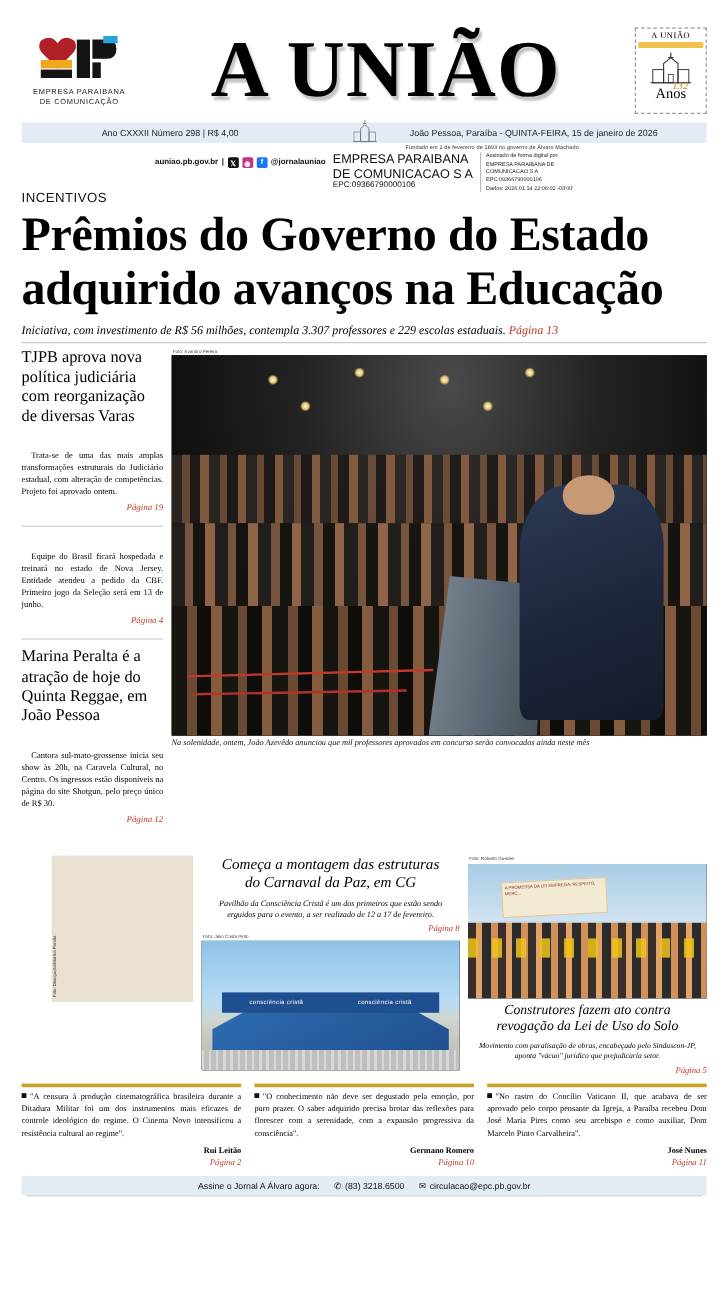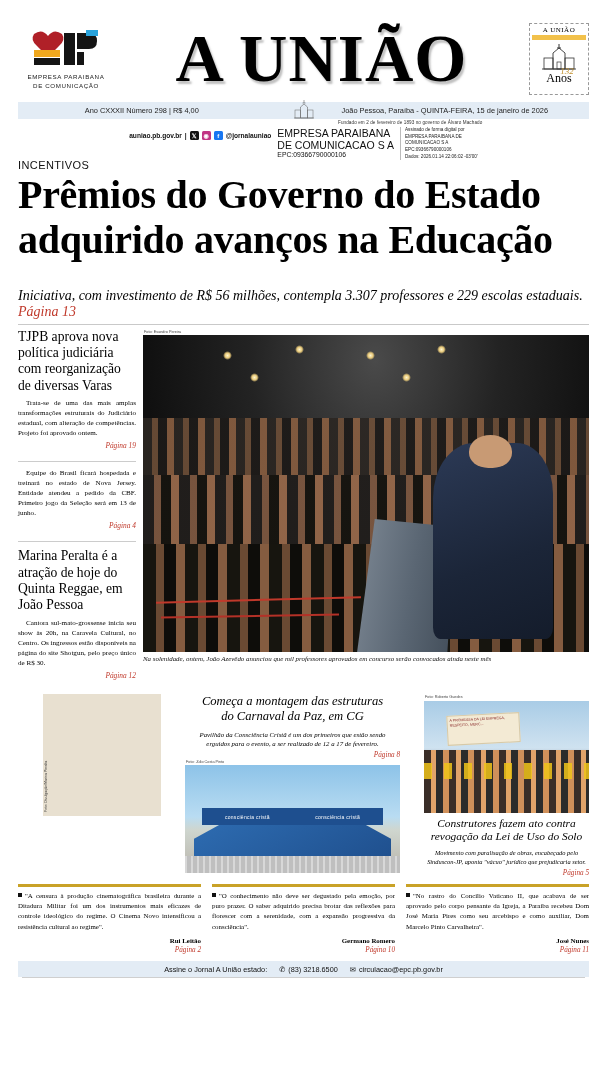--- a/index.html
+++ b/index.html
@@ -68,49 +68,49 @@
               color:#111; }
   .epc-sign .epc-id { font-size:6.8px; }
   .sig-box { border-left:1px solid #bbb; padding-left:4px; font-family:"Liberation Sans",sans-serif;
              font-size:4.6px; line-height:1.45; color:#222; max-width:96px; }
 
   
   .kicker { font-family:"Liberation Sans", sans-serif; font-size:11px; letter-spacing:.4px;
             margin-top: 2px; color:#111; }
   .lead-head { font-family:"Liberation Serif", serif; font-weight:bold; font-size:40px;
                line-height:1.12; letter-spacing:-.3px; margin-top: 2px; }
-  .lead-sub { font-family:"Liberation Serif", serif; font-style:italic; font-size:14px;
-              margin-top: 25px; padding-bottom: 4px; }
+  .lead-sub { font-family:"Liberation Serif", serif; font-style:italic; font-size:10px;
+              margin-top: 7px; padding-bottom: 4px; }
   .lead-sub .pg { color:#c0392b; }
   .rule { border-top:1px solid #c9c9c9; }
 
   
   .main { display:flex; gap:7px; margin-top:4px; }
   .col-left { width: 118px; }
   .col-right { flex:1; }
 
   .sb-item { padding-bottom: 6px; }
   .sb-title { font-family:"Liberation Serif", serif; font-size:13.6px; line-height:1.2; }
   .sb-body { font-family:"Liberation Serif", serif; font-size:7.1px; line-height:1.42;
-             text-align:justify; margin-top:4px; text-indent:8px; }
+             text-align:justify; margin-top:20px; text-indent:8px; }
   .sb-pg { font-family:"Liberation Serif", serif; font-style:italic; font-size:7.4px;
            color:#c0392b; text-align:right; margin-top:3px; }
   .sb-div { border-top:1px solid #ccc; margin:5px 0 6px 0; }
 
   .photo-credit { font-family:"Liberation Sans", sans-serif; font-size:3.8px; color:#444;
                   line-height:1.2; padding:1px 0 1px 1px; }
 
   
   .main-photo { width:100%; height: 317px; position:relative; overflow:hidden;
                 background:#101010; }
   .caption { font-family:"Liberation Serif", serif; font-style:italic; font-size:6.9px;
              padding:3px 0 4px 0; color:#111; }
 
   
-  .lower { display:flex; gap:24px; margin-top:8px;padding-left:25px; }
+  .lower { display:flex; gap:7px; margin-top:20px;padding-left:25px; }
   .low-left { width:118px; }
   .low-mid { width: 215px; }
   .low-right { flex:1; }
 
   .mid-head { font-family:"Liberation Serif", serif; font-style:italic; font-size:12.6px;
               line-height:1.22; text-align:center; }
   .mid-body { font-family:"Liberation Serif", serif; font-style:italic; font-size:6.8px;
               line-height:1.4; text-align:center; margin-top:5px; padding:0 4px;}
   .mid-pg { font-family:"Liberation Serif", serif; font-style:italic; font-size:7.2px;
             color:#c0392b; text-align:right; margin-top:2px; }
@@ -430,21 +430,21 @@
       <div class="q-bar"></div>
       <div class="q-text">
         <span class="q-sq"></span><span>"No rastro do Concílio Vaticano II, que acabava de ser aprovado pelo corpo pensante da Igreja, a Paraíba recebeu Dom José Maria Pires como seu arcebispo e como auxiliar, Dom Marcelo Pinto Carvalheira".</span>
       </div>
       <div class="q-author">José Nunes</div>
       <div class="q-pg">Página 11</div>
     </div>
   </div>
 
   <div class="footer">
-    <span>Assine o Jornal A União estado:</span>
+    <span>Assine o Jornal A Álvaro agora:</span>
     <span>
       <span class="fi">✆</span><span>(83) 3218.6500</span>
     </span>
     <span>
       <span class="fi">✉</span><span>circulacao@epc.pb.gov.br</span>
     </span>
   </div>
   <div class="footer-rule"></div>
 
 </div>

